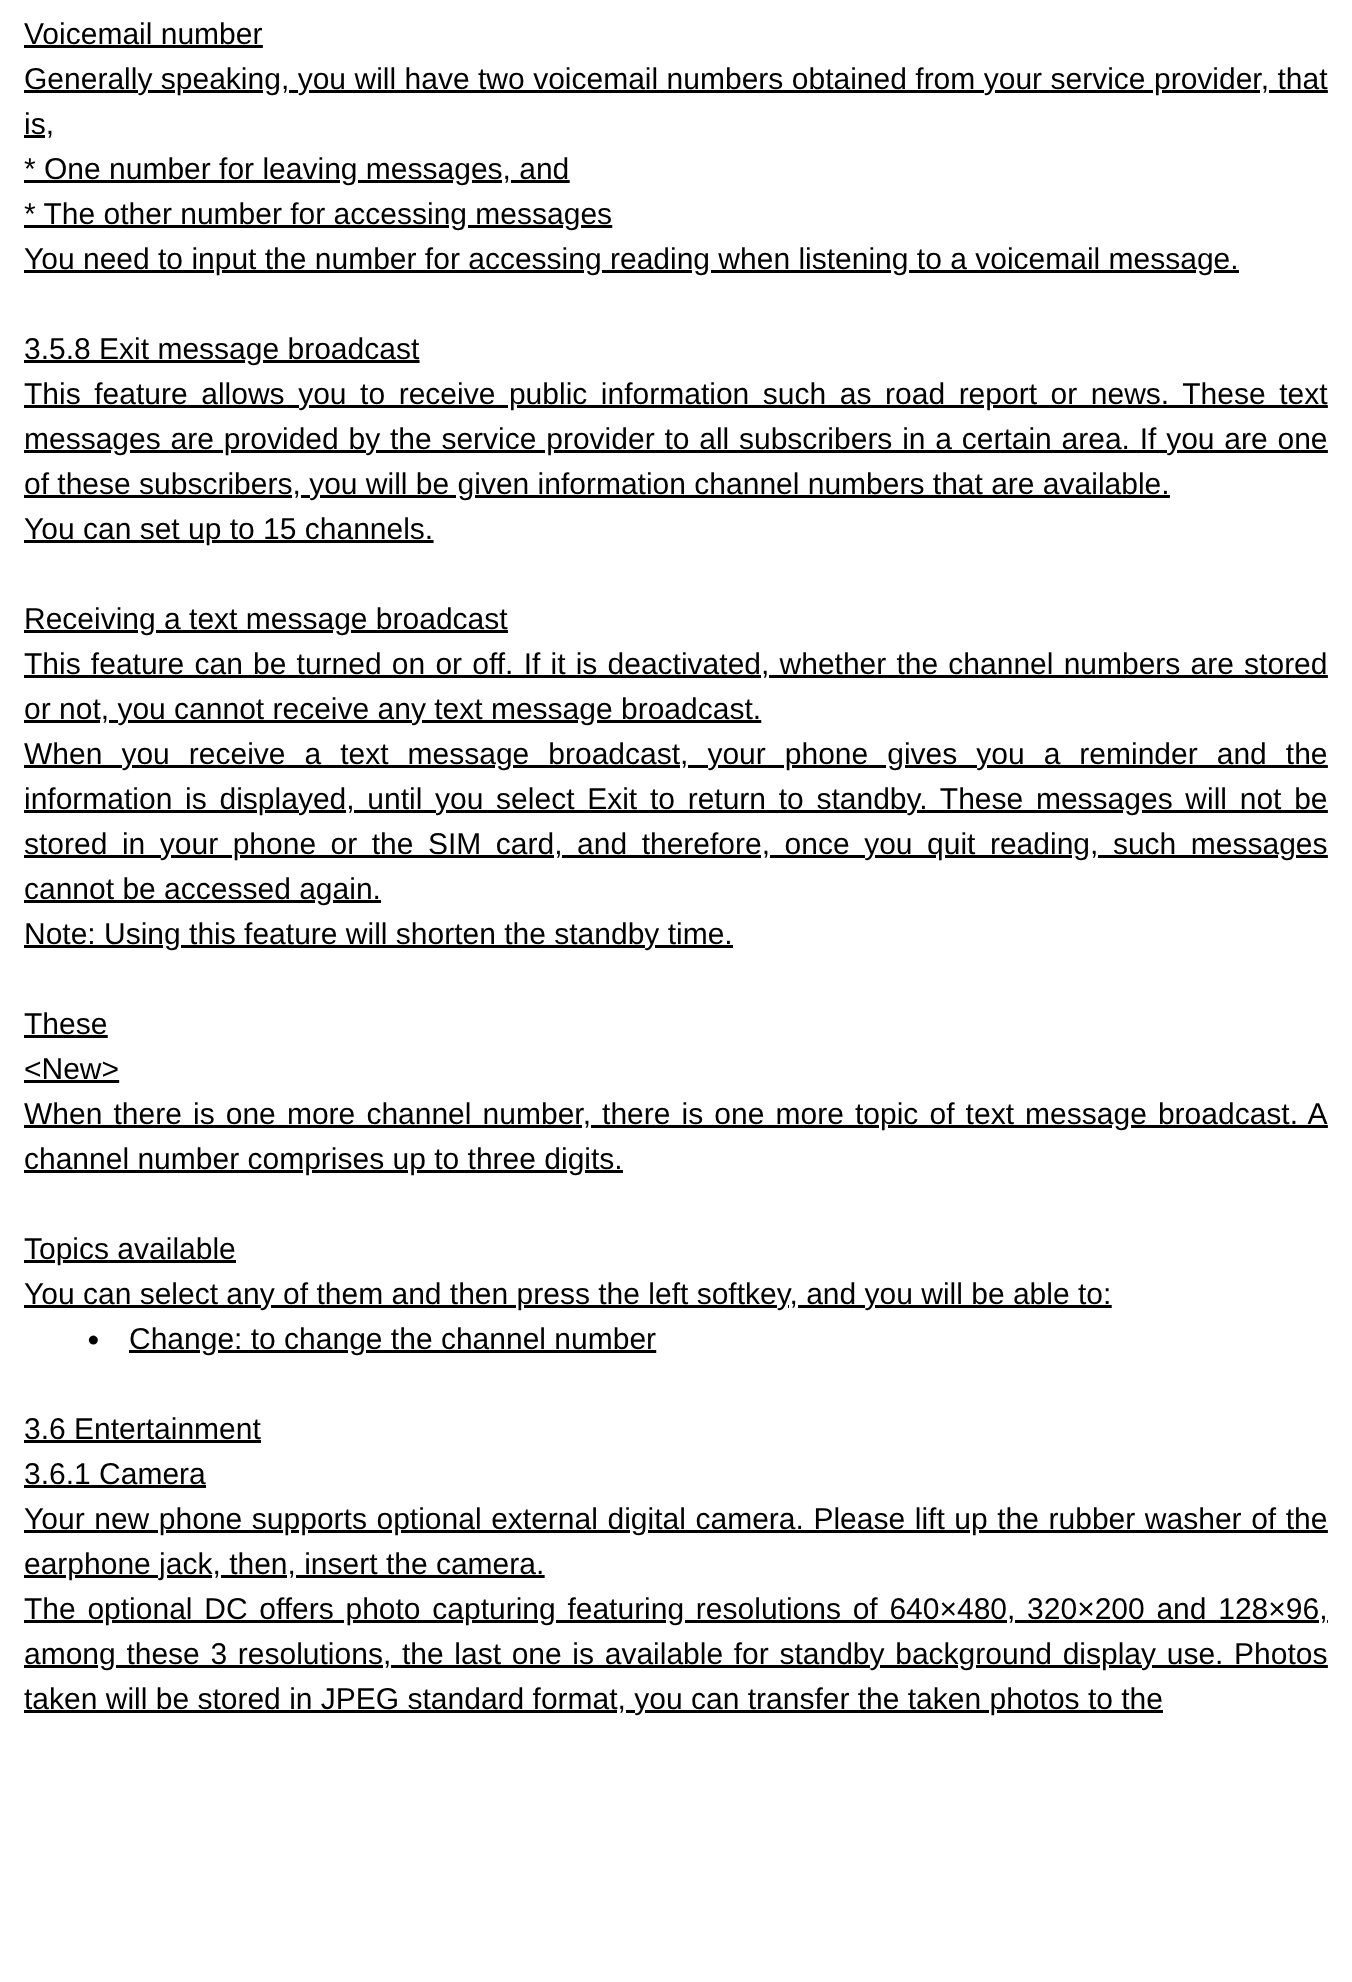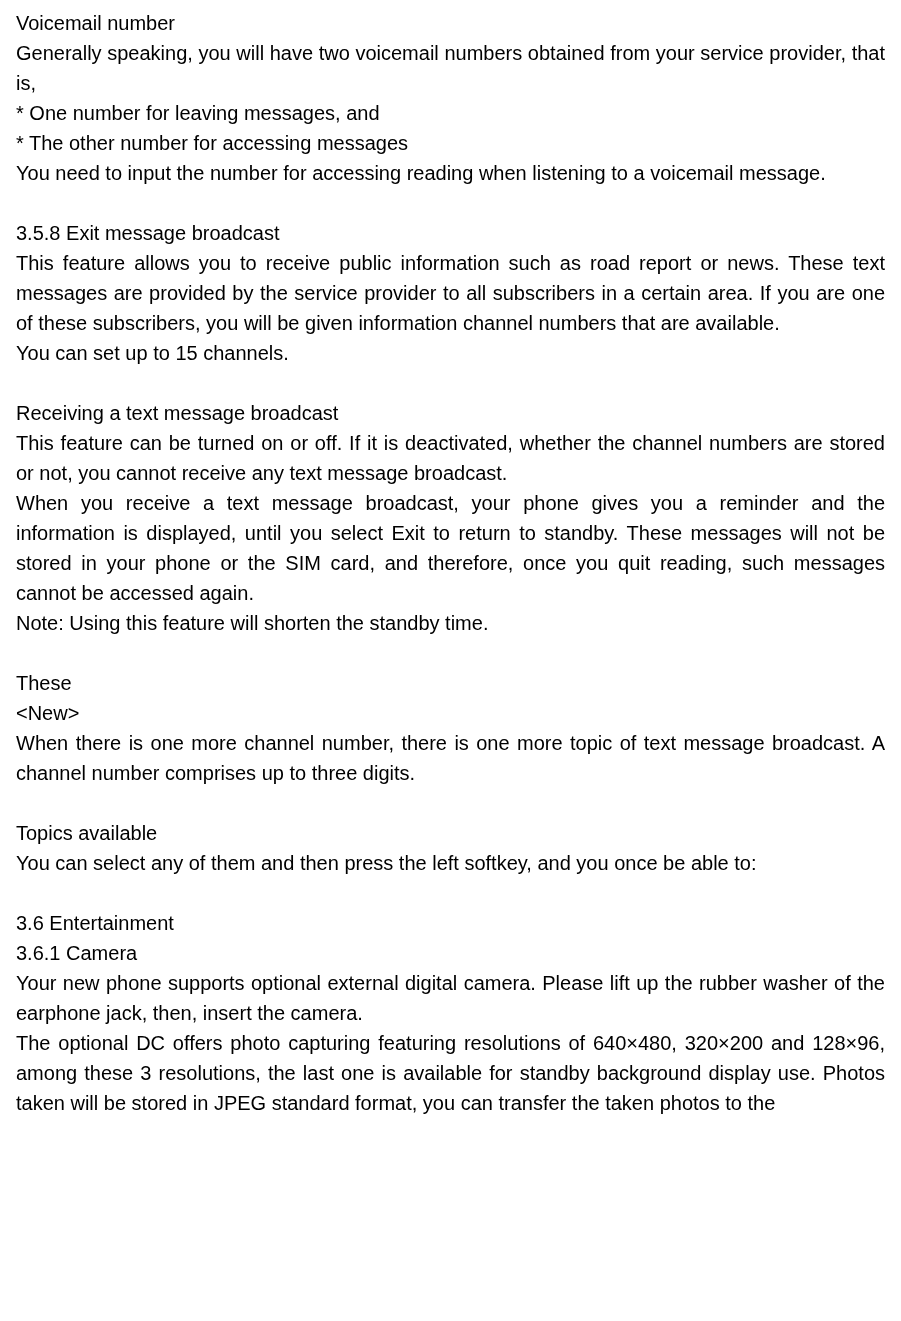--- a/index.html
+++ b/index.html
@@ -1,18 +1,19 @@
 <!DOCTYPE html>
 <html><head>
   <meta charset="utf-8">
   <style>
     * {
       margin: 0;
       padding: 0;
       box-sizing: border-box;
+      text-decoration: underline;
     }
     body {
       font-family: Arial, sans-serif;
       font-size: 20px;
       line-height: 1.5;
       color: #000;
       background: #fff;
       padding: 8px 16px;
       width: 901px;
     }
@@ -66,22 +67,23 @@
 
 <div class="spacing"></div>
 
 <div class="para">These</div>
 <div class="para">&lt;New&gt;</div>
 <div class="para justify">When there is one more channel number, there is one more topic of text message broadcast. A channel number comprises up to three digits.</div>
 
 <div class="spacing"></div>
 
 <div class="para">Topics available</div>
-<div class="para">You can select any of them and then press the left softkey, and you once be able to:</div>
+<div class="para">You can select any of them and then press the left softkey, and you will be able to:</div>
 <ul class="bullet-list">
+  <li>Change: to change the channel number</li>
 </ul>
 
 <div class="spacing"></div>
 
 <div class="para">3.6 Entertainment</div>
 <div class="para">3.6.1 Camera</div>
 <div class="para justify">Your new phone supports optional external digital camera. Please lift up the rubber washer of the earphone jack, then, insert the camera.</div>
 <div class="para justify">The optional DC offers photo capturing featuring resolutions of 640×480, 320×200 and 128×96, among these 3 resolutions, the last one is available for standby background display use. Photos taken will be stored in JPEG standard format, you can transfer the taken photos to the</div>
 
 </body></html>

